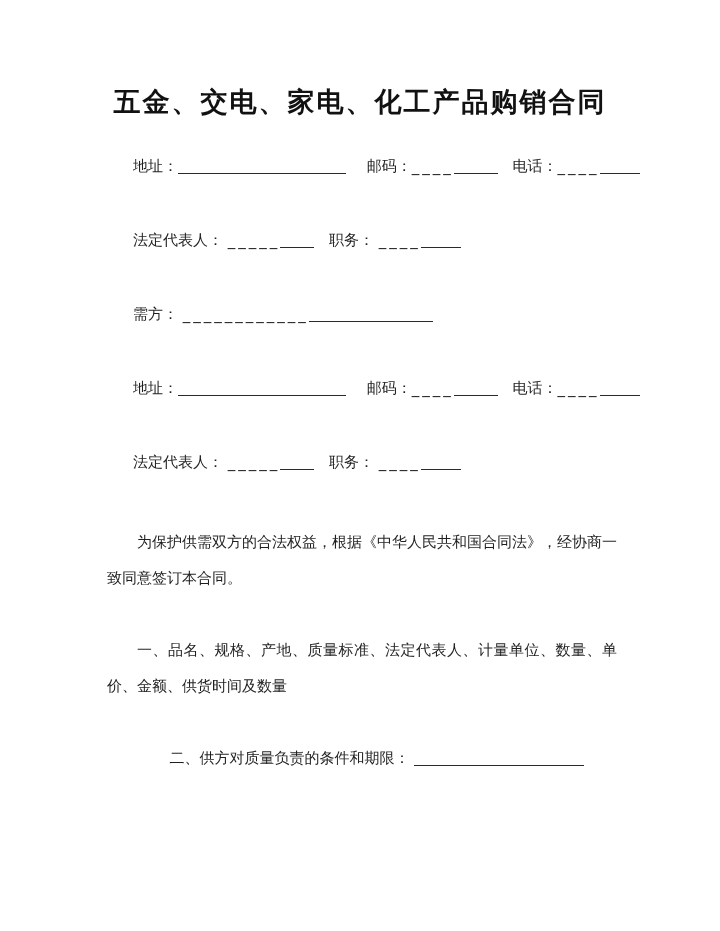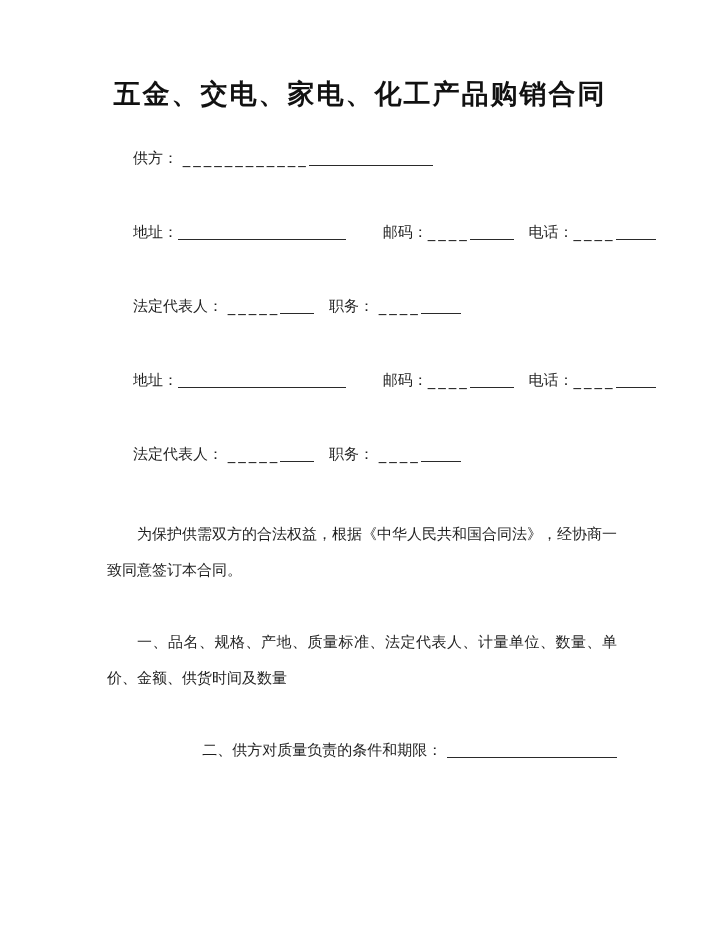--- a/index.html
+++ b/index.html
@@ -8,21 +8,21 @@
     width: 720px;
     height: 931px;
     background: #ffffff;
     color: #1f1f1f;
     font-family: "DejaVu Sans", sans-serif;
     font-size: 15px;
     overflow: hidden;
     box-sizing: border-box;
   }
   .title {
-    margin: 0;
+    margin: 8px;
     padding-top: 76px;
     text-align: center;
     font-size: 27px;
     font-weight: bold;
     letter-spacing: 2px;
     color: #111111;
   }
   .form { margin-top: 34px; padding: 0 103px; }
   .fline {
     padding-left: 30px;
@@ -38,58 +38,58 @@
     border-bottom: 1.5px solid #2a2a2a;
     vertical-align: -3px;
   }
   .sol-sup   { width: 124px; }
   .sol-addr  { width: 168px; }
   .sol-post  { width: 44px; }
   .sol-phone { width: 40px; }
   .sol-rep   { width: 34px; }
   .sol-duty  { width: 40px; }
   .sol-q     { width: 170px; }
-  .seg { margin-left: 32px; }
+  .seg { margin-left: 16px; }
   .seg-sm { margin-left: 10px; text-align: right; }
   .paras { padding: 0 103px; }
   .para {
     margin: 0 0 36px 4px;
     line-height: 36px;
     text-indent: 2em;
     text-align: justify;
   }
-  .clause-line { white-space: nowrap; text-align: right; }
+  .clause-line { white-space: nowrap; text-align: center; }
 </style>
 </head>
 <body>
 
 <div class="page">
 
   <h1 class="title">五金、交电、家电、化工产品购销合同</h1>
 
   <div class="form">
 
-    <div class="fline">
-      <span>供方：</span>
-      <span class="dash">____________</span><span class="solid sol-sup"></span>
-    </div>
 
     <div class="fline">
       <span>地址：</span><span class="solid sol-addr"></span>
       <span class="seg">邮码：</span><span class="dash">____</span><span class="solid sol-post"></span>
       <span class="seg-sm">电话：</span><span class="dash">____</span><span class="solid sol-phone"></span>
     </div>
 
     <div class="fline">
       <span>法定代表人：</span>
       <span class="dash">_____</span><span class="solid sol-rep"></span>
       <span class="seg-sm">职务：</span>
       <span class="dash">____</span><span class="solid sol-duty"></span>
     </div>
 
+    <div class="fline">
+      <span>需方：</span>
+      <span class="dash">____________</span><span class="solid sol-sup"></span>
+    </div>
 
     <div class="fline">
       <span>地址：</span><span class="solid sol-addr"></span>
       <span class="seg">邮码：</span><span class="dash">____</span><span class="solid sol-post"></span>
       <span class="seg-sm">电话：</span><span class="dash">____</span><span class="solid sol-phone"></span>
     </div>
 
     <div class="fline">
       <span>法定代表人：</span>
       <span class="dash">_____</span><span class="solid sol-rep"></span>

